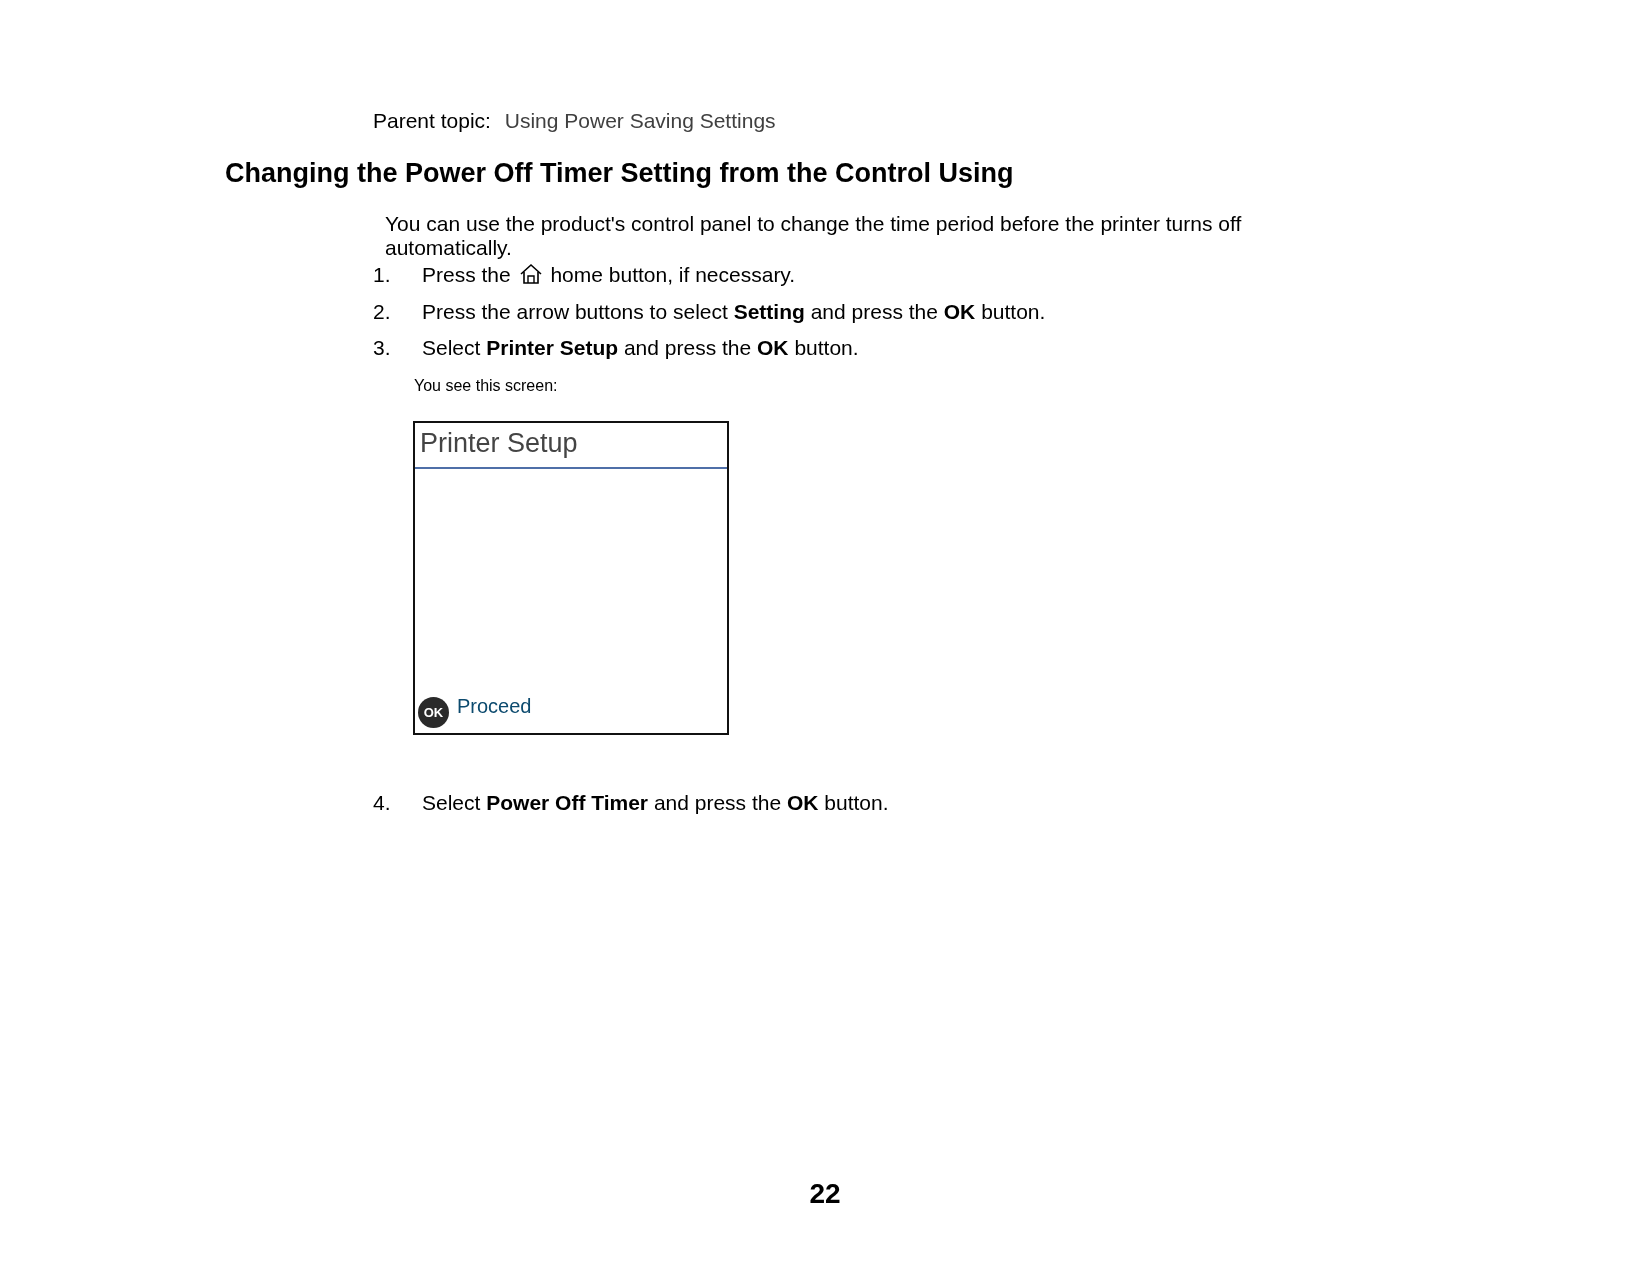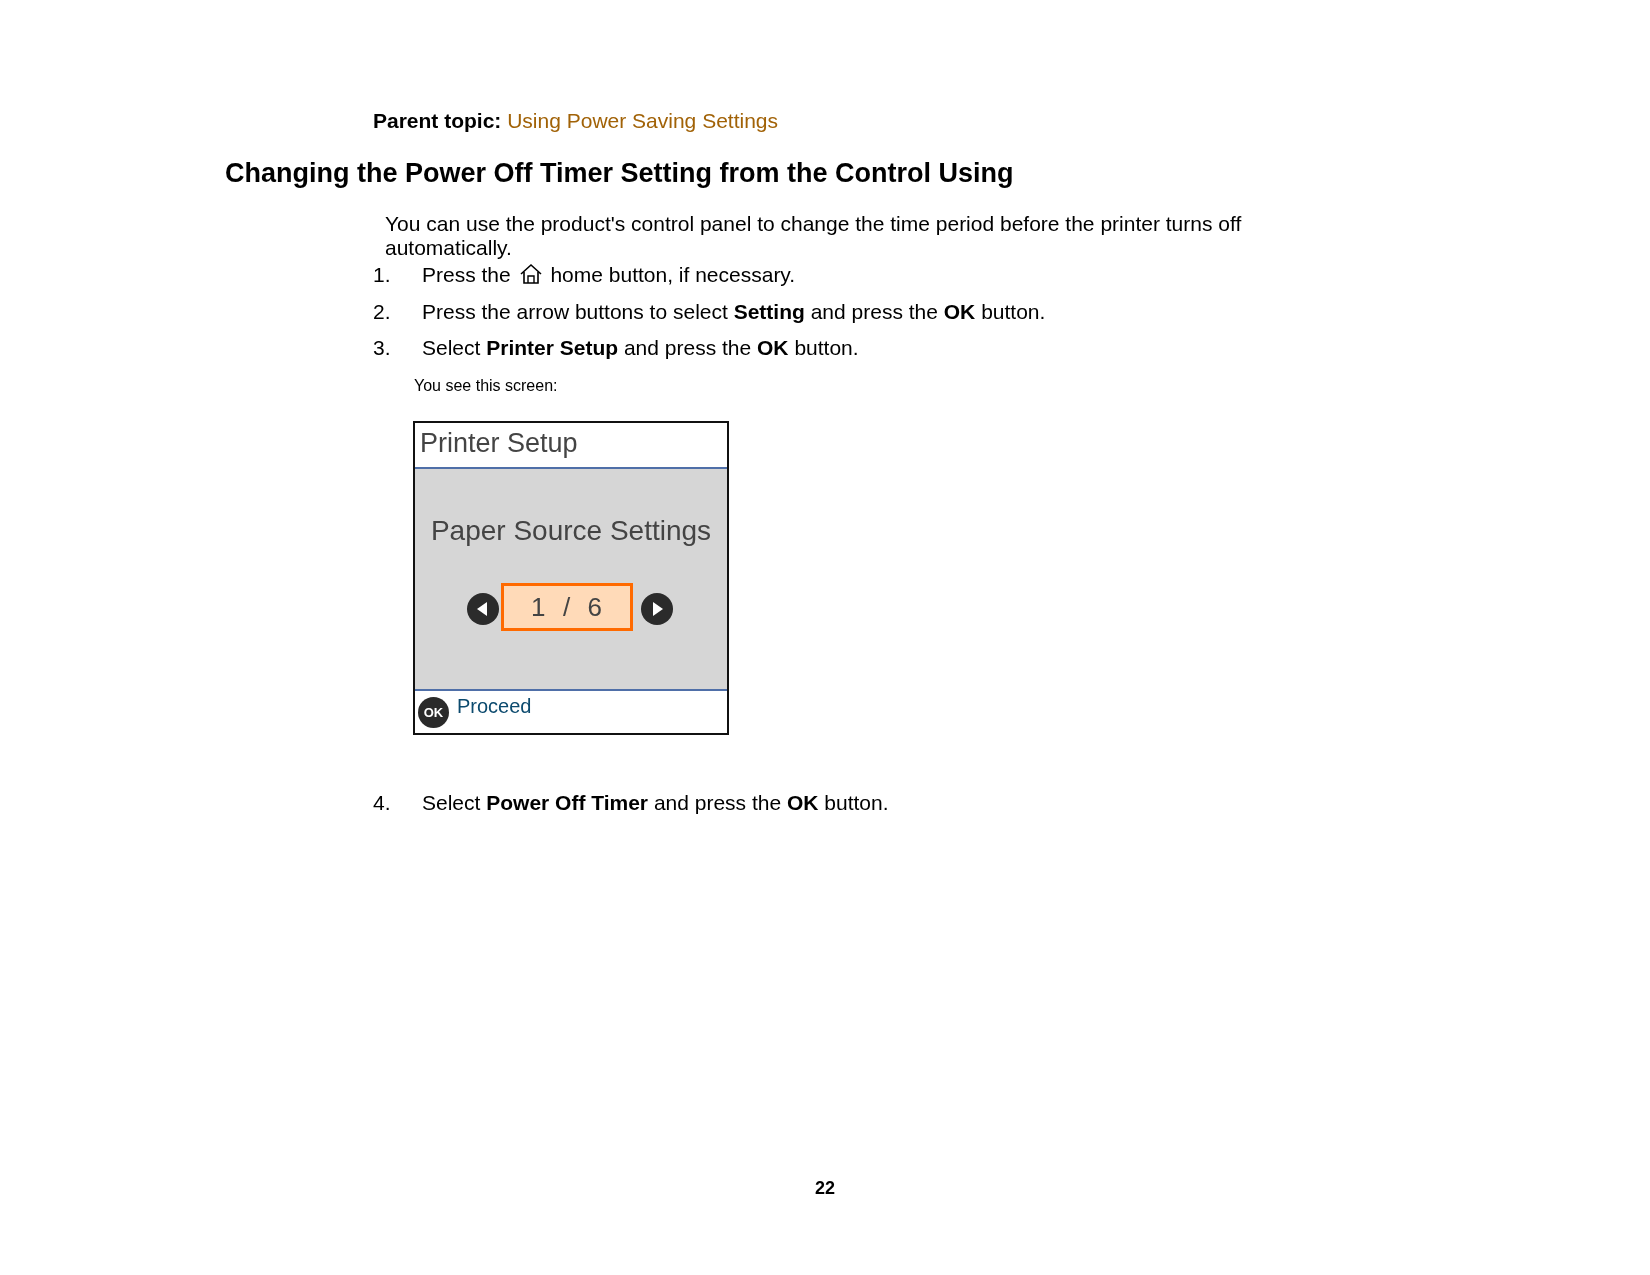--- a/index.html
+++ b/index.html
@@ -2,22 +2,22 @@
 <html><head>
   <meta charset="utf-8">
   <style>
     html, body { margin: 0; padding: 0; background: #ffffff; }
     body {
       width: 1650px; height: 1275px; position: relative; overflow: hidden;
       font-family: "Liberation Sans", sans-serif; color: #000;
     }
     .abs { position: absolute; white-space: nowrap; }
     .parent-topic { left: 373px; top: 108px; font-size: 21px; line-height: 26px; }
-    .parent-topic b { font-weight: bold; text-align: right; }
-    .parent-topic a { color: #a16207; text-decoration: none; }
+    .parent-topic b { font-weight: normal; text-align: right; }
+    .parent-topic a { color: #404040; text-decoration: none; margin-left: 8px; }
     .heading { left: 225px; top: 157px; font-size: 27px; font-weight: bold; line-height: 32px; margin: 0; }
     .intro { left: 373px; top: 200px; font-size: 21px; line-height: 24px; width: 960px; white-space: normal; margin: 12px; }
     .step { font-size: 21px; line-height: 26px; }
     .step .num { position: absolute; left: 0; }
     .step .txt { position: absolute; left: 41px; white-space: nowrap; margin-left: 8px; }
     .step b { font-weight: bold; }
     .home-icon { display: inline-block; width: 24px; height: 22px; vertical-align: -3px; margin: 0 2px; }
     .you-see { left: 414px; top: 373px; font-size: 16px; line-height: 26px; }
 
     .panel {
@@ -36,21 +36,21 @@
     .arrow-btn svg { position: absolute; left: 0; top: 0; }
     .page-box {
       position: absolute; left: 34px; top: 0; width: 132px; height: 48px;
       background: #ffdab8; border: 3px solid #ff6a00; box-sizing: border-box;
       font-size: 26px; color: #444; text-align: center; line-height: 42px; letter-spacing: 1px;
     }
     .panel-footer { position: absolute; left: 0; top: 268px; width: 312px; height: 42px; background: #fff; }
     .ok-badge { position: absolute; left: 3px; top: 6px; width: 31px; height: 31px; border-radius: 50%; background: #2a2a2a; color: #fff; font-size: 13px; font-weight: bold; text-align: center; line-height: 31px; }
     .proceed { position: absolute; left: 42px; top: 4px; font-size: 20px; color: #0c4a6e; }
 
-    .page-number { left: 0; width: 1650px; text-align: center; top: 1178px; font-size: 18px; font-weight: bold; }
+    .page-number { left: 0; width: 1650px; text-align: center; top: 1178px; font-size: 28px; font-weight: bold; }
   </style>
 </head>
 <body>
 
 <div class="abs parent-topic">
   <b>Parent topic:</b>
   <a>Using Power Saving Settings</a>
 </div>
 
 <h1 class="abs heading">Changing the Power Off Timer Setting from the Control Using</h1>
@@ -81,36 +81,20 @@
   <span class="num">3.</span>
   <span class="txt"><span>Select</span> <b>Printer Setup</b> <span>and press the</span> <b>OK</b> <span>button.</span></span>
 </div>
 
 <div class="abs you-see">You see this screen:</div>
 
 <div class="panel">
   <div class="panel-header">
     <span>Printer Setup</span>
   </div>
-  <div class="panel-body">
-    <div class="panel-item">Paper Source Settings</div>
-    <div class="pager">
-      <div class="arrow-btn left">
-        <svg width="32" height="32" viewBox="0 0 32 32">
-            <polygon points="20,9 20,23 10,16" fill="#fff"></polygon>
-          </svg>
-      </div>
-      <div class="page-box" style="white-space:pre;">1  /  6</div>
-      <div class="arrow-btn right">
-        <svg width="32" height="32" viewBox="0 0 32 32">
-            <polygon points="12,9 12,23 22,16" fill="#fff"></polygon>
-          </svg>
-      </div>
-    </div>
-  </div>
   <div class="panel-footer">
     <div class="ok-badge">OK</div>
     <span class="proceed">Proceed</span>
   </div>
 </div>
 
 <div class="abs step" style="left:373px; top:790px;">
   <span class="num">4.</span>
   <span class="txt"><span>Select</span> <b>Power Off Timer</b> <span>and press the</span> <b>OK</b> <span>button.</span></span>
 </div>

